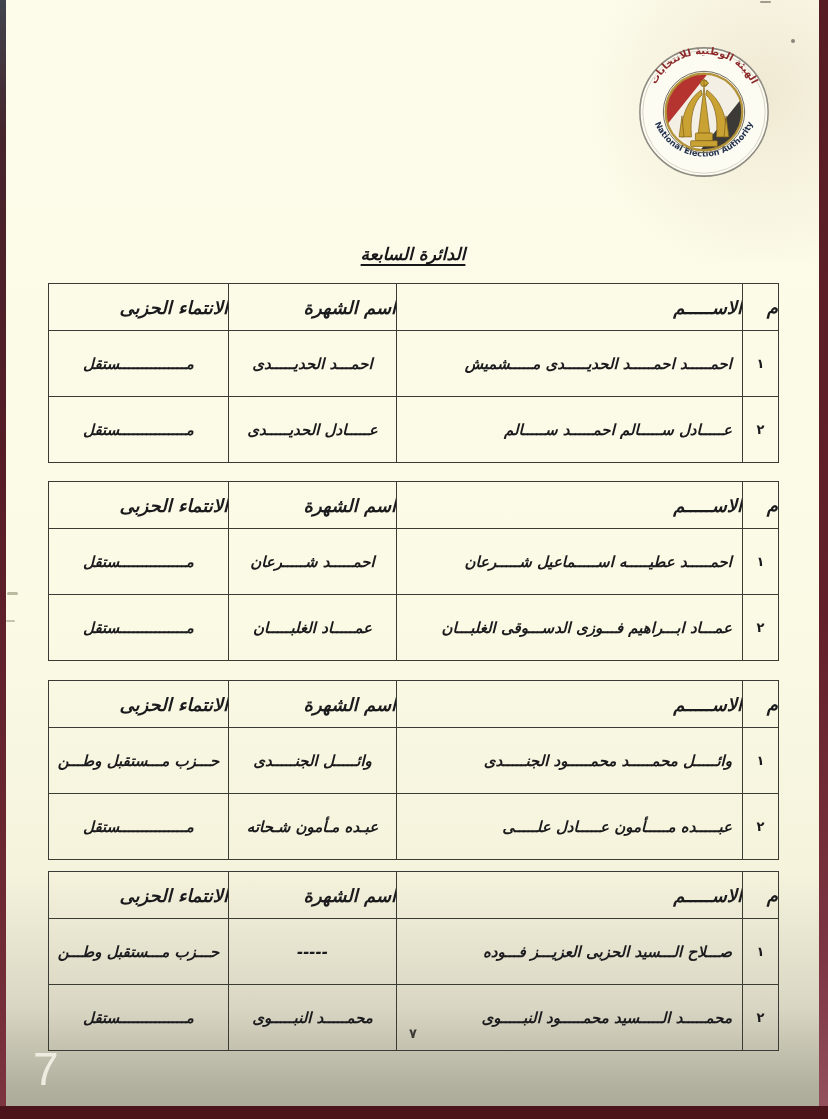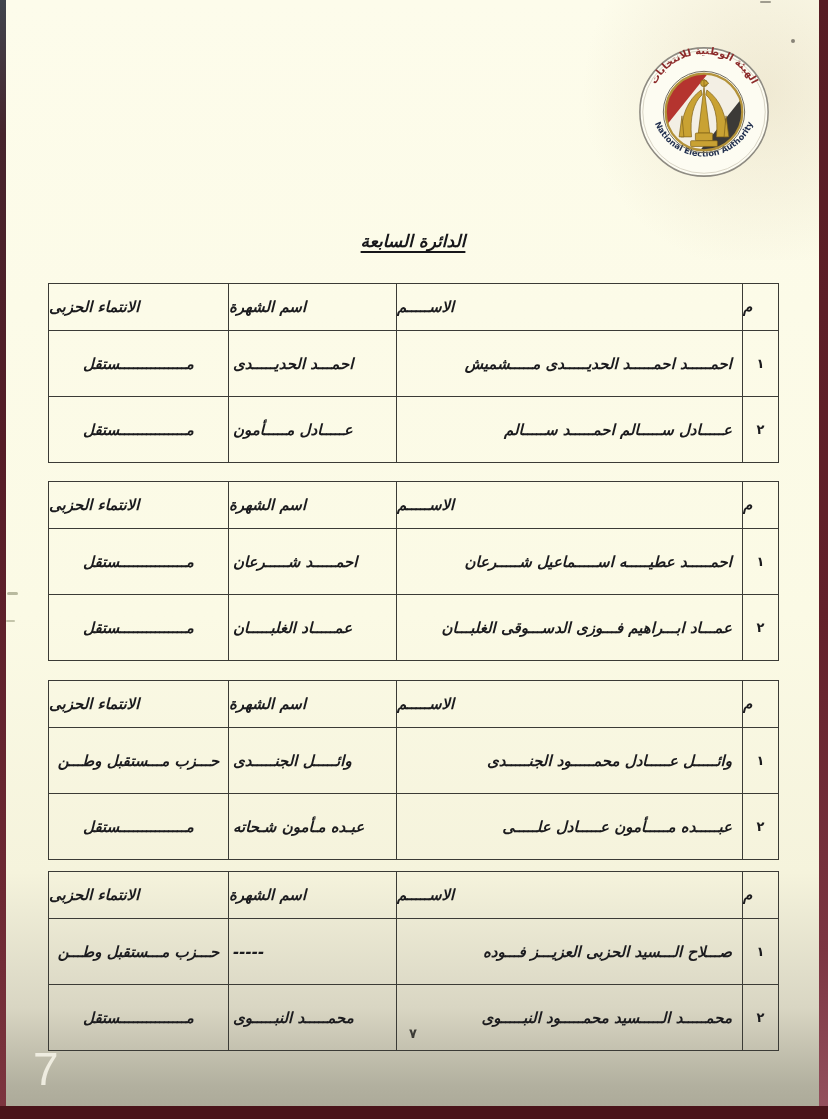--- a/index.html
+++ b/index.html
@@ -33,40 +33,41 @@
   
   .logo { position:absolute; left:633px; top:45px; width:142px; height:134px; }
 
   
   .dtitle {
     position:absolute; left:48px; width:730px; height:28px;
     text-align:center; direction:rtl;
     font-size:17px; font-weight:bold; font-style:italic; color:#17171a;
     text-decoration:underline; text-underline-offset:4px;
     text-decoration-thickness:1.5px;
+    margin-top:13px;
   }
 
   
   .ctable {
     position:absolute; left:48px; width:730px;
     border-collapse:collapse; table-layout:fixed; direction:rtl;
   }
   .ctable col.c-num   { width:36px; }
   .ctable col.c-name  { width:346px; }
   .ctable col.c-alias { width:168px; }
   .ctable col.c-party { width:180px; }
   .ctable th, .ctable td {
     border:1.6px solid #3b3b36; color:#1b1b1e; font-weight:bold;
     overflow:hidden; white-space:nowrap;
   }
-  .ctable th { height:47px; font-size:15px; font-style:italic; text-align:left; }
+  .ctable th { height:47px; font-size:18px; font-style:italic; text-align:right; }
   .ctable td { height:66px; font-size:15px; font-style:italic; }
   .ctable td.num   { text-align:center; font-size:13px; font-style:normal; }
   .ctable td.name  { text-align:right; padding:0 10px 0 20px; }
-  .ctable td.alias { text-align:left; padding:0 4px; }
+  .ctable td.alias { text-align:center; padding:0 4px; }
   .ctable td.party { text-align:center; padding:0 6px; }
 
   
   .pagenum-arabic {
     position:absolute; left:48px; width:730px; top:1026px;
     text-align:center; font-size:13px; font-weight:bold; color:#3c3b36;
   }
   .pagenum-viewer {
     position:absolute; left:33px; top:1042px;
     font-family:"Liberation Sans", sans-serif;
@@ -145,21 +146,21 @@
     <tbody>
       <tr>
         <td class="num">١</td>
         <td class="name">احمـــــد احمـــــد الحديـــــدى مـــــشميش</td>
         <td class="alias">احمـــد الحديـــــدى</td>
         <td class="party">مـــــــــــــــستقل</td>
       </tr>
       <tr>
         <td class="num">٢</td>
         <td class="name">عـــــادل ســـــالم احمـــــد ســـــالم</td>
-        <td class="alias">عـــــادل مـــــأمون</td>
+        <td class="alias">عـــــادل الحديـــــدى</td>
         <td class="party">مـــــــــــــــستقل</td>
       </tr>
     </tbody>
   </table>
 
   <table class="ctable" style="top:481px">
     <colgroup>
         <col class="c-num">
         <col class="c-name">
         <col class="c-alias">
@@ -200,21 +201,21 @@
       <tr>
         <th>م</th>
         <th>الاســـــم</th>
         <th>اسم الشهرة</th>
         <th>الانتماء الحزبى</th>
       </tr>
     </thead>
     <tbody>
       <tr>
         <td class="num">١</td>
-        <td class="name">وائـــــل عـــــادل محمـــــود الجنـــــدى</td>
+        <td class="name">وائـــــل محمـــــد محمـــــود الجنـــــدى</td>
         <td class="alias">وائـــــل الجنـــــدى</td>
         <td class="party">حـــزب مـــستقبل وطـــن</td>
       </tr>
       <tr>
         <td class="num">٢</td>
         <td class="name">عبـــــده مـــــأمون عـــــادل علـــــى</td>
         <td class="alias">عبـده مـأمون شـحاته</td>
         <td class="party">مـــــــــــــــستقل</td>
       </tr>
     </tbody>

